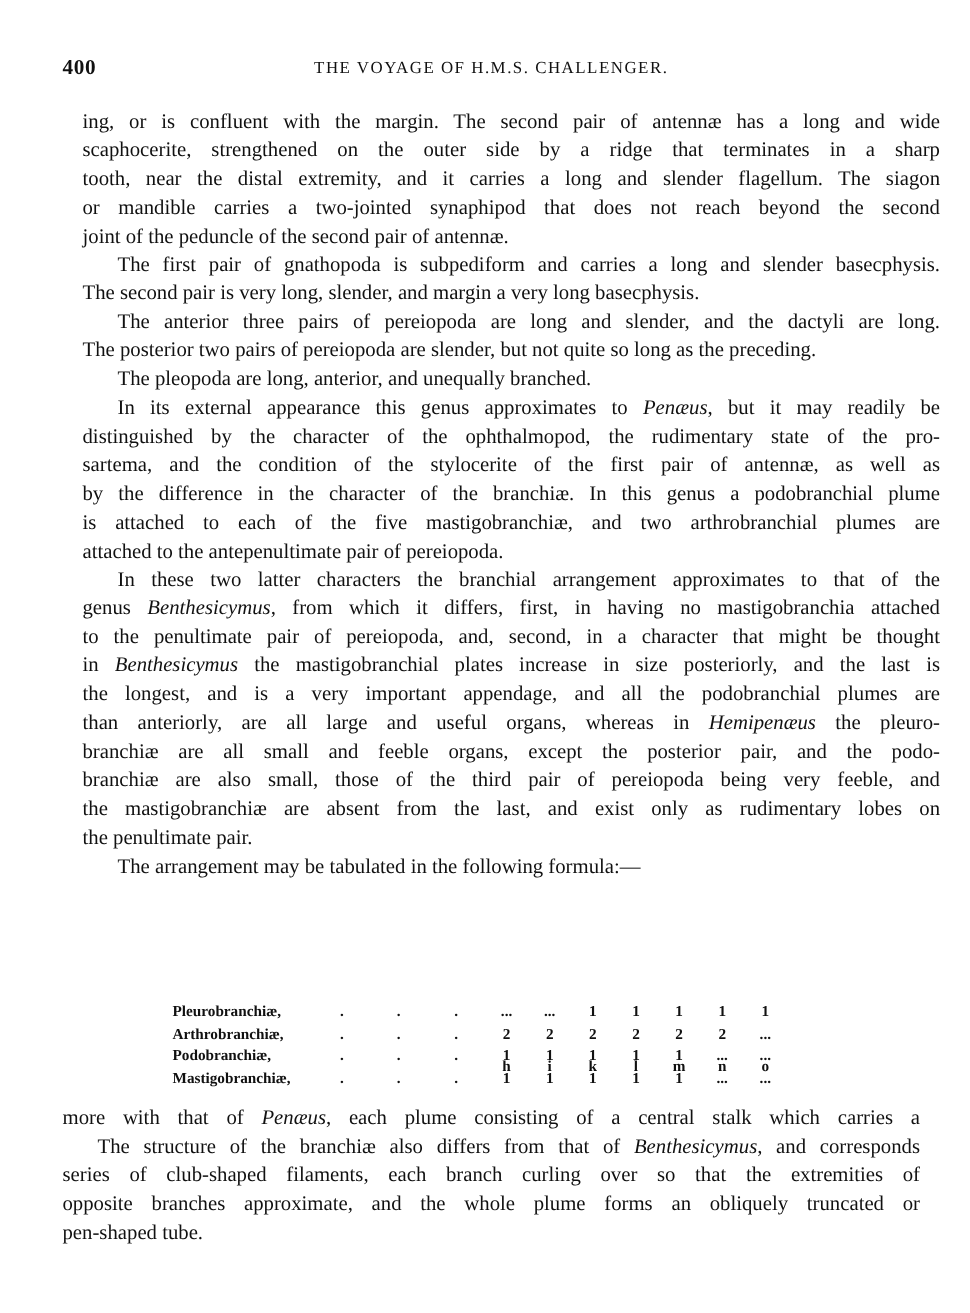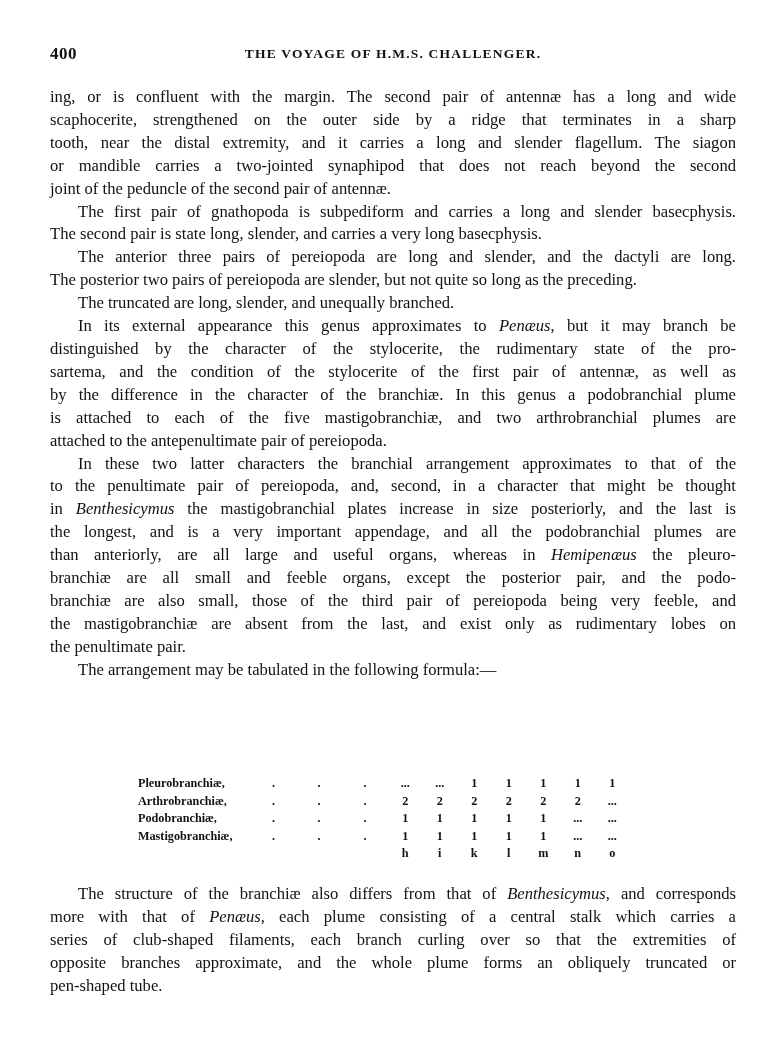--- a/index.html
+++ b/index.html
@@ -1,30 +1,30 @@
 <!DOCTYPE html>
 <html><head>
 <meta charset="utf-8">
 <style>
   html, body { margin: 0; padding: 0; background: #ffffff; }
   body { width: 776px; height: 1050px; position: relative; overflow: hidden;
          font-family: "Liberation Serif", "DejaVu Serif", serif; color: #111; }
   .page { position: absolute; left: 50px; top: 0; width: 686px; }
   .header { position: absolute; top: 44px; left: 0; width: 686px; height: 24px; }
   .page-num { position: absolute; left: 0; top: 0; font-size: 17px; font-weight: bold; letter-spacing: 0.5px; }
-  .running-title { position: absolute; left: 0; width: 100%; top: 2px; text-align: center; font-size: 13.5px; font-weight: bold; letter-spacing: 1.2px; }
-  .body { position: absolute; top: 86px; left: 0; width: 686px; font-size: 16.6px; line-height: 22.9px; }
+  .running-title { position: absolute; left: 0; width: 100%; top: 2px; text-align: center; font-size: 13.5px; font-weight: normal; letter-spacing: 1.2px; }
+  .body { position: absolute; top: 86px; left: 16px; width: 686px; font-size: 16.6px; line-height: 22.9px; }
   .p { text-align: justify; text-align-last: left; margin: 0; }
   .line { display: block; text-align: justify; text-align-last: justify; white-space: nowrap; }
   .line.last { text-align-last: left; }
   .ind { padding-left: 28px; }
   i { font-style: italic; }
   .formula { position: absolute; top: 776px; left: 88px; font-size: 12.2px; font-weight: bold; }
   .frow { height: 17.5px; display: flex; align-items: baseline; }
-  .flabel { width: 128px; }
+  .flabel { width: 128px; margin-top: 26px; }
   .fdot { width: 46px; text-align: center; }
   .fdot.first { width: 24px; text-align: left; padding-left: 6px;}
   .fcell { width: 34.5px; text-align: center; }
   .body2 { position: absolute; top: 883px; left: 0; width: 686px; font-size: 16.6px; line-height: 22.9px; }
 </style>
 </head>
 <body>
 
 <div class="page">
   <div class="header">
@@ -35,39 +35,40 @@
   <div class="body" id="body-text">
       <div class="p">
         <span class="line">ing, or is confluent with the margin.  The second pair of antennæ has a long and wide</span>
         <span class="line">scaphocerite, strengthened on the outer side by a ridge that terminates in a sharp</span>
         <span class="line">tooth, near the distal extremity, and it carries a long and slender flagellum.  The siagon</span>
         <span class="line">or mandible carries a two-jointed synaphipod that does not reach beyond the second</span>
         <span class="line last">joint of the peduncle of the second pair of antennæ.</span>
       </div>
       <div class="p">
         <span class="line ind">The first pair of gnathopoda is subpediform and carries a long and slender basecphysis.</span>
-        <span class="line last">The second pair is state long, slender, and carries a very long basecphysis.</span>
+        <span class="line last">The second pair is very long, slender, and margin a very long basecphysis.</span>
       </div>
       <div class="p">
         <span class="line ind">The anterior three pairs of pereiopoda are long and slender, and the dactyli are long.</span>
         <span class="line last">The posterior two pairs of pereiopoda are slender, but not quite so long as the preceding.</span>
       </div>
       <div class="p">
-        <span class="line last ind">The truncated are long, slender, and unequally branched.</span>
+        <span class="line last ind">The pleopoda are long, anterior, and unequally branched.</span>
       </div>
       <div class="p">
-        <span class="line ind"><span>In its external appearance this genus approximates to </span><i>Penæus</i><span>, but it may branch be</span></span>
-        <span class="line">distinguished by the character of the stylocerite, the rudimentary state of the pro-</span>
+        <span class="line ind"><span>In its external appearance this genus approximates to </span><i>Penæus</i><span>, but it may readily be</span></span>
+        <span class="line">distinguished by the character of the ophthalmopod, the rudimentary state of the pro-</span>
         <span class="line">sartema, and the condition of the stylocerite of the first pair of antennæ, as well as</span>
         <span class="line">by the difference in the character of the branchiæ.  In this genus a podobranchial plume</span>
         <span class="line">is attached to each of the five mastigobranchiæ, and two arthrobranchial plumes are</span>
         <span class="line last">attached to the antepenultimate pair of pereiopoda.</span>
       </div>
       <div class="p">
         <span class="line ind">In these two latter characters the branchial arrangement approximates to that of the</span>
+        <span class="line"><span>genus </span><i>Benthesicymus</i><span>, from which it differs, first, in having no mastigobranchia attached</span></span>
         <span class="line">to the penultimate pair of pereiopoda, and, second, in a character that might be thought</span>
         <span class="line"><span>in </span><i>Benthesicymus</i><span> the mastigobranchial plates increase in size posteriorly, and the last is</span></span>
         <span class="line">the longest, and is a very important appendage, and all the podobranchial plumes are</span>
         <span class="line"><span>than anteriorly, are all large and useful organs, whereas in </span><i>Hemipenæus</i><span> the pleuro-</span></span>
         <span class="line">branchiæ are all small and feeble organs, except the posterior pair, and the podo-</span>
         <span class="line">branchiæ are also small, those of the third pair of pereiopoda being very feeble, and</span>
         <span class="line">the mastigobranchiæ are absent from the last, and exist only as rudimentary lobes on</span>
         <span class="line last">the penultimate pair.</span>
       </div>
       <div class="p">
@@ -135,20 +136,20 @@
         <span class="fcell">k</span>
         <span class="fcell">l</span>
         <span class="fcell">m</span>
         <span class="fcell">n</span>
         <span class="fcell">o</span>
       </div>
     </div>
 
   <div class="body2" id="closing">
       <div class="p">
+        <span class="line"><span>more with that of </span><i>Penæus</i><span>, each plume consisting of a central stalk which carries a</span></span>
         <span class="line ind"><span>The structure of the branchiæ also differs from that of </span><i>Benthesicymus</i><span>, and corresponds</span></span>
-        <span class="line"><span>more with that of </span><i>Penæus</i><span>, each plume consisting of a central stalk which carries a</span></span>
         <span class="line">series of club-shaped filaments, each branch curling over so that the extremities of</span>
         <span class="line">opposite branches approximate, and the whole plume forms an obliquely truncated or</span>
         <span class="line last">pen-shaped tube.</span>
       </div>
     </div>
 </div>
 
 </body></html>

